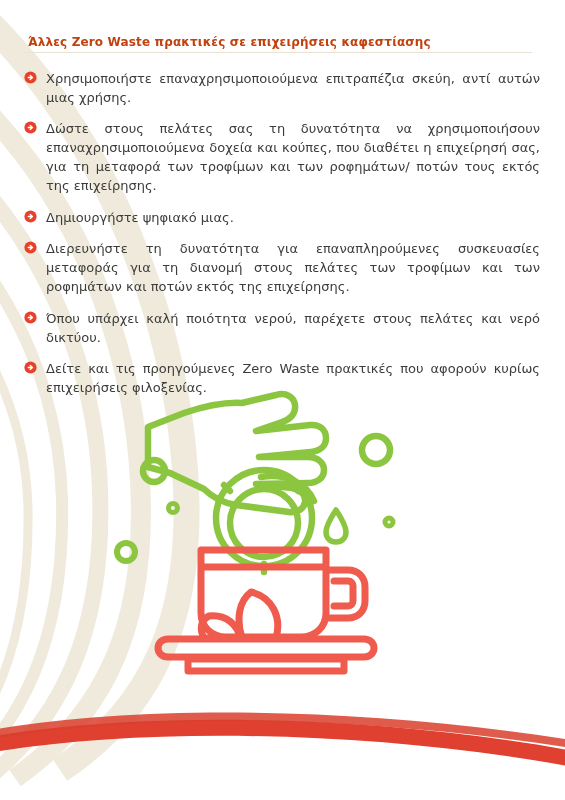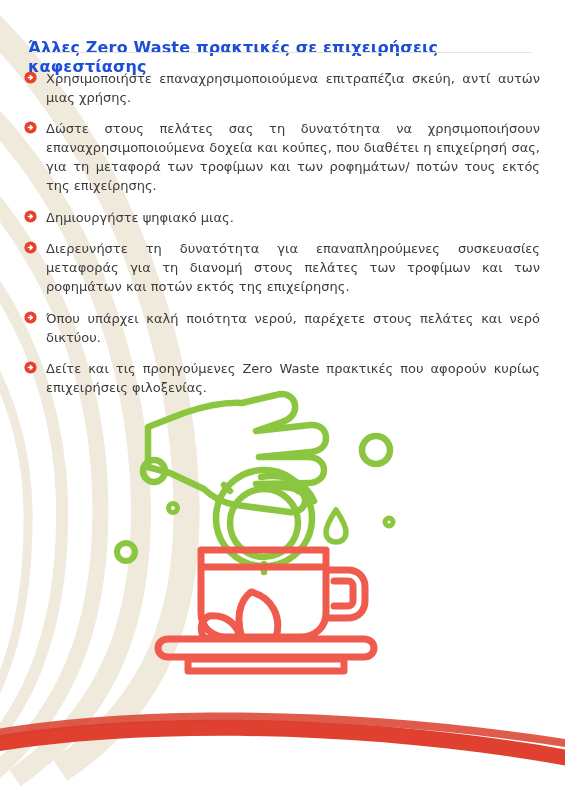--- a/index.html
+++ b/index.html
@@ -34,23 +34,23 @@
     z-index: 2;
     width: 565px;
     height: 800px;
   }
 
   .page-title {
     position: absolute;
     left: 28px;
     top: 27px;
     width: 505px;
-    font-size: 16px;
+    font-size: 12px;
     font-weight: bold;
-    color: #1d4ed8;
+    color: #c2410c;
     letter-spacing: 0.15px;
     line-height: 1.2;
   }
 
   .title-rule {
     position: absolute;
     left: 24px;
     top: 52px;
     width: 508px;
     height: 1px;

